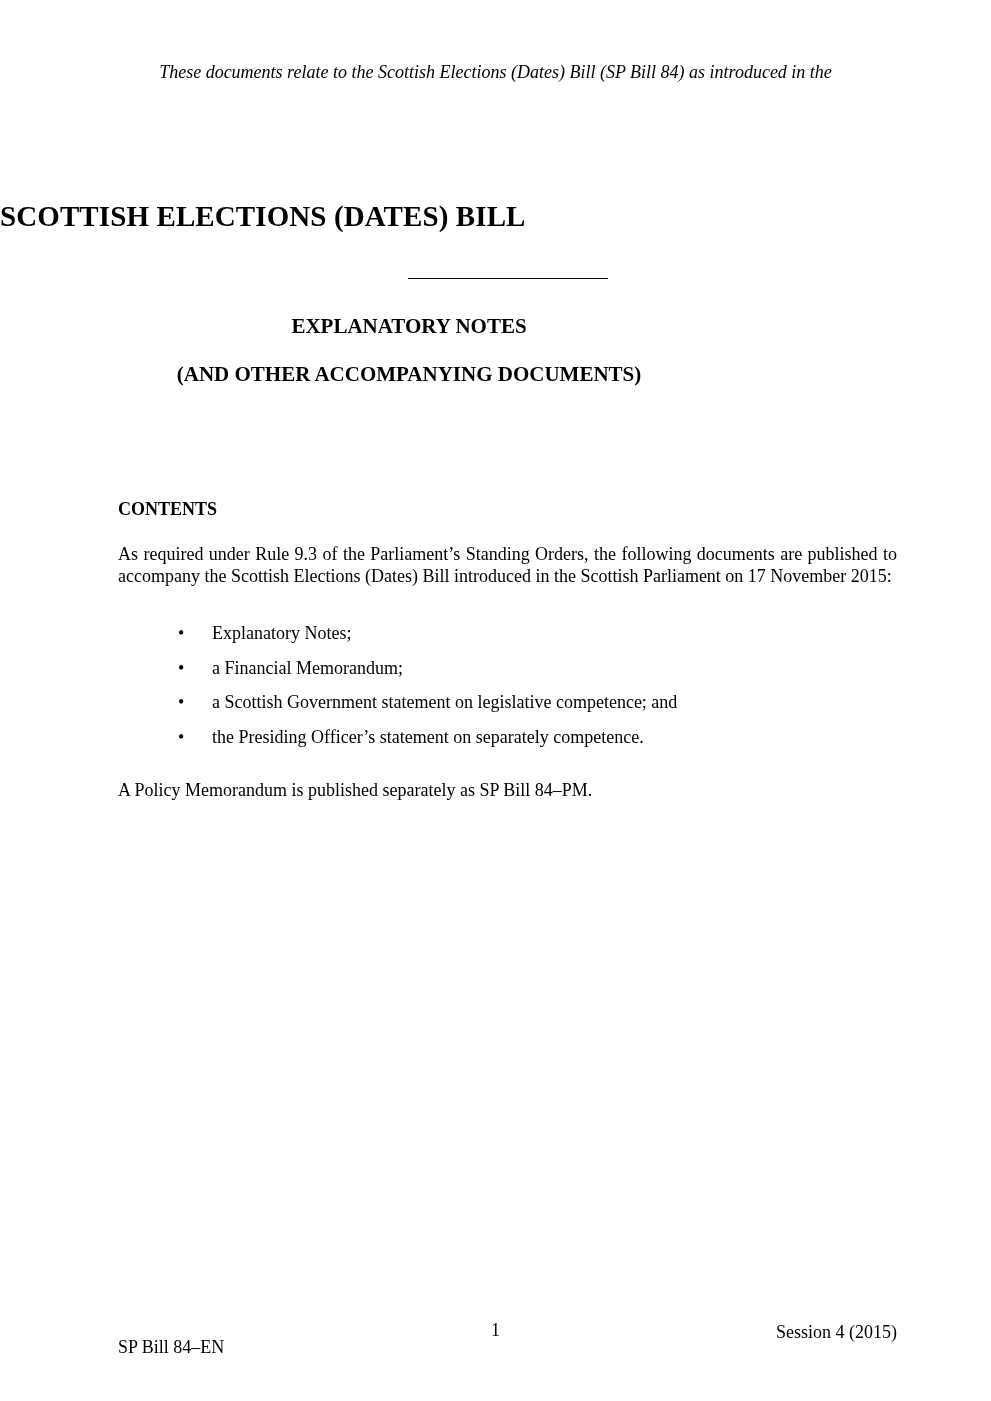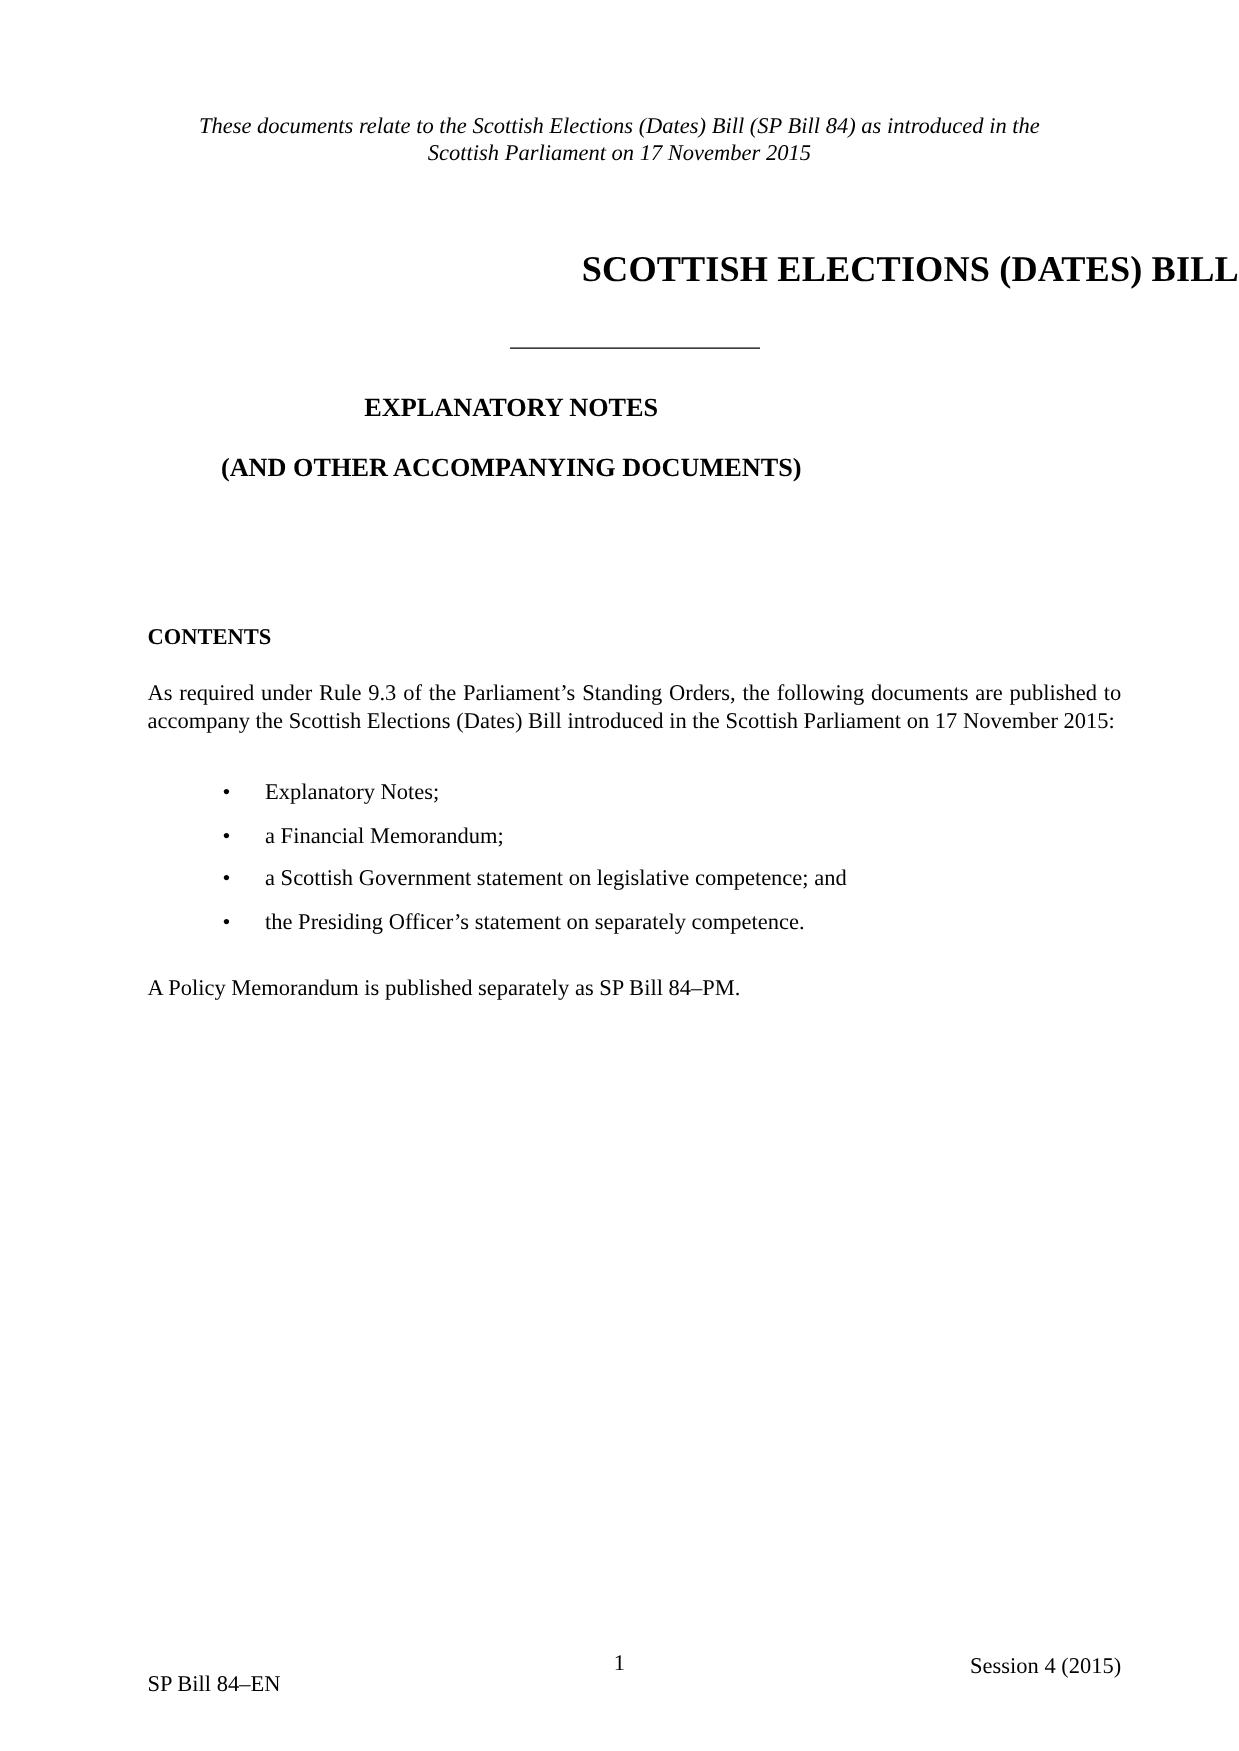--- a/index.html
+++ b/index.html
@@ -17,28 +17,27 @@
     }
     .header-note {
       position: absolute;
       top: 61px;
       left: 0;
       width: 991px;
       text-align: center;
       font-style: italic;
       font-size: 18px;
       line-height: 22px;
-      margin-top: 28px;
     }
     .title {
       position: absolute;
       top: 198px;
       left: 0;
       width: 991px;
-      text-align: right;
+      text-align: left;
       font-weight: bold;
       font-size: 29px;
       line-height: 36px;
       letter-spacing: 0.1px;
     }
     .title-rule {
       position: absolute;
       top: 278px;
       left: 408px;
       width: 200px;
@@ -115,21 +114,20 @@
     }
     .footer.left { left: 118px; margin-top: 15px; }
     .footer.center { left: 0; width: 991px; text-align: center; top: 1319px; }
     .footer.right { right: 94px; }
   </style>
 </head>
 <body>
 
 <div class="header-note">
   <div>These documents relate to the Scottish Elections (Dates) Bill (SP Bill 84) as introduced in the</div>
-  <div>Scottish Parliament on 17 November 2015</div>
 </div>
 
 <div class="title">SCOTTISH ELECTIONS (DATES) BILL</div>
 
 <div class="title-rule"></div>
 
 <div class="subtitle one">EXPLANATORY NOTES</div>
 <div class="subtitle two">(AND OTHER ACCOMPANYING DOCUMENTS)</div>
 
 <div class="contents-heading">CONTENTS</div>

